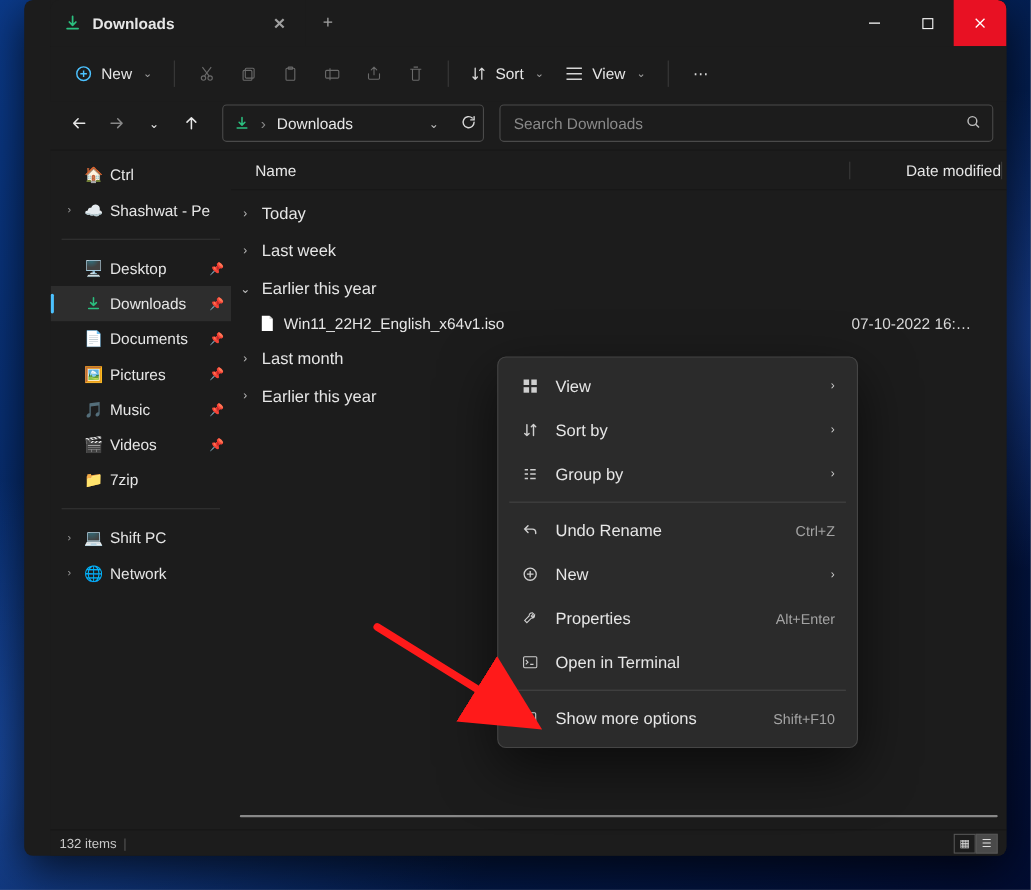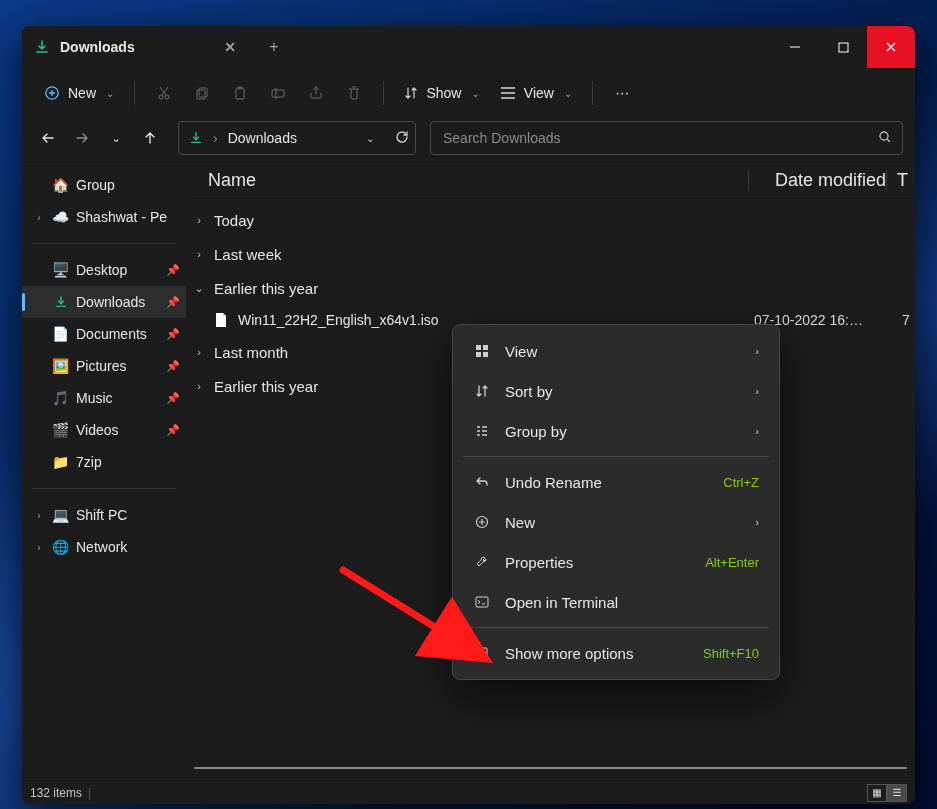--- a/index.html
+++ b/index.html
@@ -13,21 +13,21 @@
     --hover:#323232;
     --border:#3a3a3a;
     --close:#e81123;
     --blue:#2a6fd0;
   }
   *{box-sizing:border-box;font-family:"Segoe UI",Arial,sans-serif;}
   body{margin:0;width:937px;height:809px;background:linear-gradient(135deg,#0b3a89 0%,#031c4c 60%,#020c31 100%);overflow:hidden;position:relative;}
   .bgwave{position:absolute;inset:0;background:
     radial-gradient(1200px 500px at -180px 700px, rgba(60,130,255,0.45), transparent 55%),
     radial-gradient(900px 400px at 1000px 300px, rgba(50,110,230,0.40), transparent 55%);}
-  .window{position:absolute;left:22px;top:26px;width:893px;height:778px;background:var(--panel);border-radius:8px;box-shadow:0 12px 40px rgba(0,0,0,.7);display:flex;flex-direction:column;overflow:hidden;}
+  .window{position:absolute;left:22px;top:0;width:893px;height:778px;background:var(--panel);border-radius:8px;box-shadow:0 12px 40px rgba(0,0,0,.7);display:flex;flex-direction:column;overflow:hidden;padding-left:24px;}
   
   .titlebar{height:42px;display:flex;align-items:stretch;background:var(--panel);}
   .tab{width:232px;display:flex;align-items:center;padding:0 12px;background:var(--panel);border-top-left-radius:8px;color:var(--text);font-size:14px;font-weight:600;}
   .tab .dl-icon{margin-right:10px;}
   .tab-close{margin-left:auto;color:var(--muted);font-size:14px;padding:4px 6px;border-radius:4px;}
   .newtab{width:40px;display:flex;align-items:center;justify-content:center;color:var(--muted);font-size:16px;}
   .titlespacer{flex:1;}
   .winbtn{width:48px;display:flex;align-items:center;justify-content:center;color:var(--text);}
   .winbtn.close{background:var(--close);border-top-right-radius:8px;}
   
@@ -54,38 +54,38 @@
   .sidebar{width:164px;background:var(--panel);padding:6px 0;display:flex;flex-direction:column;overflow:hidden;}
   .navitem{height:32px;display:flex;align-items:center;gap:6px;padding:0 6px 0 10px;color:var(--text);font-size:14px;position:relative;}
   .navitem .expand{width:14px;text-align:center;color:#9a9a9a;font-size:10px;}
   .navitem .nicon{width:18px;display:flex;justify-content:center;font-size:14px;}
   .navitem .label{flex:1;white-space:nowrap;overflow:hidden;text-overflow:ellipsis;}
   .navitem .pin{color:#8a8a8a;font-size:11px;}
   .navitem.active{background:#2d2d2d;}
   .navitem.active::before{content:"";position:absolute;left:0;top:7px;bottom:7px;width:3px;background:#4cc2ff;border-radius:2px;}
   .sidesep{height:1px;background:#333;margin:10px 10px;}
   .content{flex:1;display:flex;flex-direction:column;background:var(--panel);min-width:0;}
-  .colhead{height:36px;display:flex;align-items:center;padding-left:22px;color:var(--text);font-size:18px;border-bottom:1px solid #171717;}
+  .colhead{height:36px;display:flex;align-items:center;padding-left:22px;color:var(--text);font-size:14px;border-bottom:1px solid #171717;}
   .colhead .col-name{flex:0 0 540px;}
   .colhead .col-date{flex:0 0 138px;border-left:1px solid #3a3a3a;padding-left:10px;text-align:right;}
   .colhead .col-type{border-left:1px solid #3a3a3a;padding-left:10px;}
   .filelist{flex:1;overflow:hidden;position:relative;padding-top:4px;}
   .group{height:34px;display:flex;align-items:center;gap:8px;padding-left:6px;color:var(--text);font-size:15px;}
   .group .gchev{width:14px;text-align:center;color:#bfbfbf;font-size:11px;}
   .row{height:30px;display:flex;align-items:center;padding-left:26px;color:var(--text);font-size:14px;}
   .row .ricon{width:18px;margin-right:8px;display:flex;justify-content:center;}
   .row .rname{flex:0 0 516px;white-space:nowrap;overflow:hidden;text-overflow:ellipsis;}
   .row .rdate{flex:0 0 148px;color:#d8d8d8;white-space:nowrap;overflow:hidden;text-overflow:ellipsis;}
   .row .rtype{color:#d8d8d8;}
   
   .ctxmenu{position:absolute;left:452px;top:324px;width:328px;background:#2b2b2b;border:1px solid #454545;border-radius:8px;padding:6px;box-shadow:0 18px 50px rgba(0,0,0,.6);z-index:50;}
   .citem{height:40px;display:flex;align-items:center;gap:14px;padding:0 14px;border-radius:6px;color:var(--text);font-size:15px;}
   .citem .cicon{width:18px;display:flex;justify-content:center;color:#cfcfcf;}
   .citem .clabel{flex:1;}
-  .citem .cshort{color:#84cc16;font-size:13px;}
+  .citem .cshort{color:#a3a3a3;font-size:13px;}
   .citem .carrow{color:#cfcfcf;font-size:11px;}
   .csep{height:1px;background:#454545;margin:5px 4px;}
   
   .arrow{position:absolute;left:335px;top:562px;z-index:60;pointer-events:none;}
   
   .status{height:24px;background:var(--panel);border-top:1px solid #171717;display:flex;align-items:center;padding:0 8px;color:#c8c8c8;font-size:12px;justify-content:space-between;}
   .status .spacer{flex:1;}
   .viewtoggle{display:flex;gap:0;}
   .vt{width:20px;height:18px;border:1px solid #555;display:flex;align-items:center;justify-content:center;font-size:10px;color:#ddd;}
   .vt.active{background:#4a4a4a;}
@@ -173,21 +173,21 @@
     <div class="tbtn icon-only disabled">
       <svg width="16" height="16" viewBox="0 0 16 16">
           <path d="M3 4h10M5 4v9a1 1 0 001 1h4a1 1 0 001-1V4M6 2h4" stroke="currentColor" fill="none"></path>
         </svg>
     </div>
     <div class="tsep"></div>
     <div class="tbtn">
       <svg width="14" height="14" viewBox="0 0 14 14">
           <path d="M4 2v10m0 0l-2-2m2 2l2-2M10 12V2m0 0L8 4m2-2l2 2" stroke="#d6d6d6" stroke-width="1.2" fill="none" stroke-linecap="round"></path>
         </svg>
-      <span>Show</span>
+      <span>Sort</span>
       <span class="chev">⌄</span>
     </div>
     <div class="tbtn">
       <svg width="16" height="14" viewBox="0 0 16 14">
           <path d="M1 2h14M1 7h14M1 12h14" stroke="#d6d6d6" stroke-width="1.4"></path>
         </svg>
       <span>View</span>
       <span class="chev">⌄</span>
     </div>
     <div class="tsep"></div>
@@ -242,21 +242,21 @@
           </svg>
       </span>
     </div>
   </div>
 
   <div class="body">
     <div class="sidebar">
       <div class="navitem">
         <span class="expand"></span>
           <span class="nicon">🏠</span>
-        <span class="label">Group</span>
+        <span class="label">Ctrl</span>
       </div>
       <div class="navitem">
         <span class="expand">›</span>
           <span class="nicon">☁️</span>
         <span class="label">Shashwat - Pe</span>
       </div>
       <div class="sidesep"></div>
       <div class="navitem">
         <span class="expand"></span>
           <span class="nicon" style="color:#3ba2e0;">🖥️</span>

